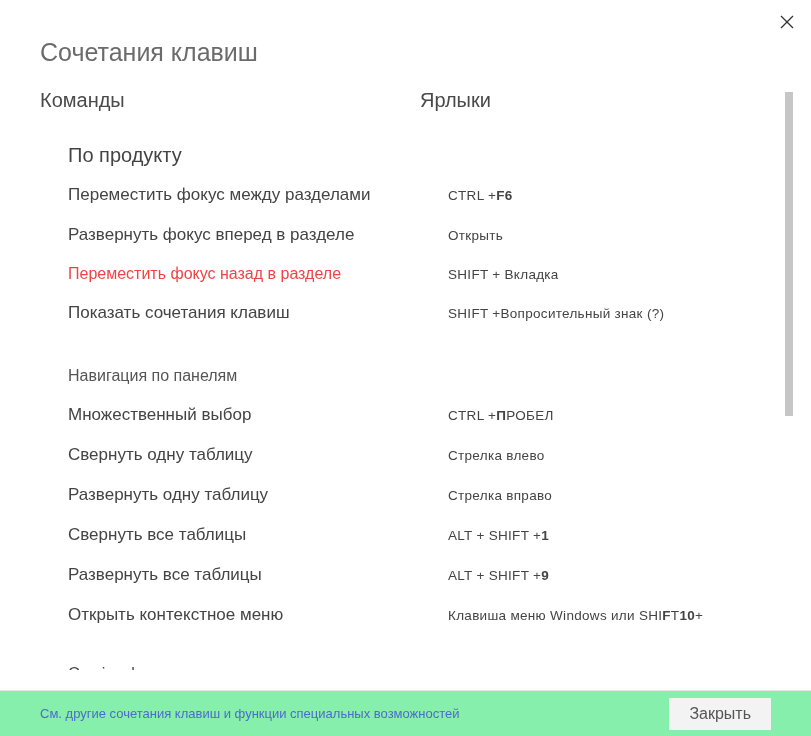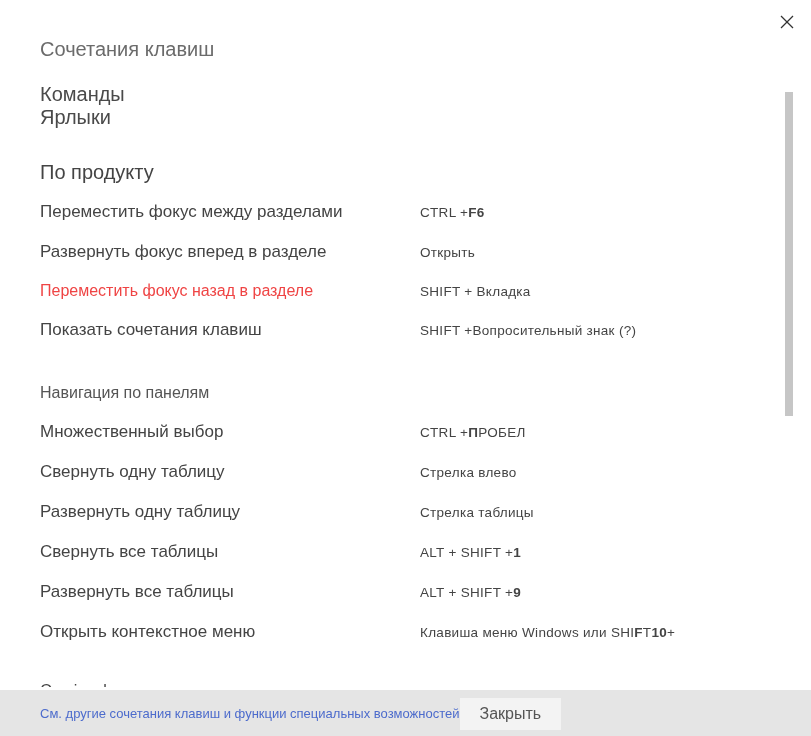--- a/index.html
+++ b/index.html
@@ -25,47 +25,47 @@
       width: 20px;
       height: 20px;
       cursor: pointer;
       color: #333;
       display: flex;
       align-items: center;
       justify-content: center;
     }
     .close-btn svg { width: 14px; height: 14px; }
     .title {
-      font-size: 20px;
+      font-size: 25px;
       font-weight: 400;
       color: #6b6b6b;
       padding-top: 38px;
       padding-bottom: 22px;
     }
     .header-row {
       display: flex;
       margin-bottom: 28px;
-      flex-direction: column;
     }
     .col-cmd {
       width: 380px;
       flex-shrink: 0;
     }
     .col-short {
       flex: 1;
     }
     .header-label {
       font-size: 20px;
       color: #4a4a4a;
       font-weight: 400;
     }
     .scroll-area {
       height: 530px;
       overflow-y: hidden;
       position: relative;
+      margin-left: 28px;
     }
     .scroll-content {
       padding-right: 20px;
     }
     .section-title {
       font-size: 20px;
       font-weight: 400;
       color: #444;
       margin-bottom: 18px;
       padding-top: 4px;
@@ -108,22 +108,23 @@
     }
     .footer {
       position: absolute;
       bottom: 0;
       left: 0;
       right: 0;
       height: 46px;
       border-top: 1px solid #e5e5e5;
       display: flex;
       align-items: center;
-      padding: 0 24px 0 40px;
-      background: #e5e5e5;
+      justify-content: space-between;
+      padding: 0 40px 0 40px;
+      background: #86efac;
     }
     .footer-link {
       color: #4c6bcc;
       font-size: 13px;
       cursor: pointer;
     }
     .close-button {
       background: #f3f3f3;
       border: none;
       color: #555;
@@ -181,21 +182,21 @@
       <div class="row">
         <div class="cmd">Множественный выбор</div>
         <div class="short">CTRL +<b>П</b>РОБЕЛ</div>
       </div>
       <div class="row">
         <div class="cmd">Свернуть одну таблицу</div>
         <div class="short">Стрелка влево</div>
       </div>
       <div class="row">
         <div class="cmd">Развернуть одну таблицу</div>
-        <div class="short">Стрелка таблицы</div>
+        <div class="short">Стрелка вправо</div>
       </div>
       <div class="row">
         <div class="cmd">Свернуть все таблицы</div>
         <div class="short">ALT + SHIFT +<b>1</b></div>
       </div>
       <div class="row">
         <div class="cmd">Развернуть все таблицы</div>
         <div class="short">ALT + SHIFT +<b>9</b></div>
       </div>
       <div class="row">

